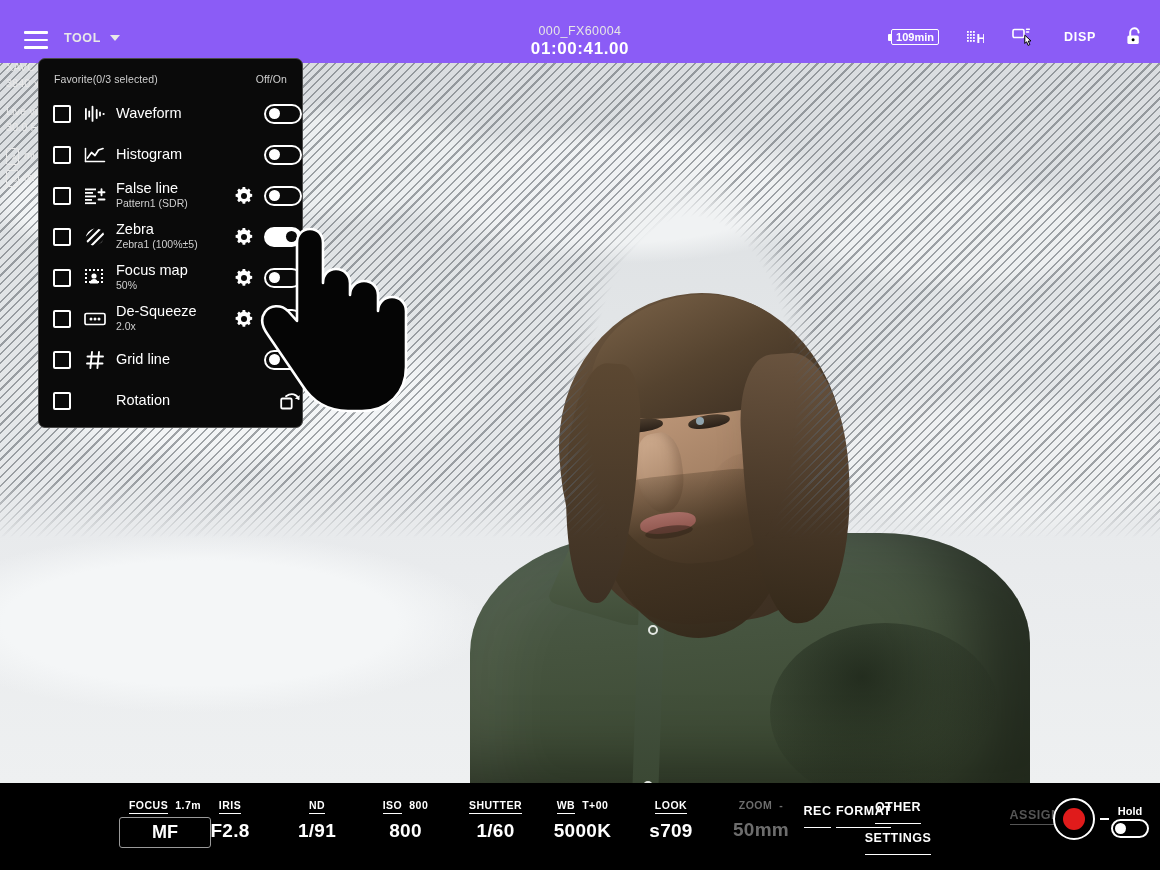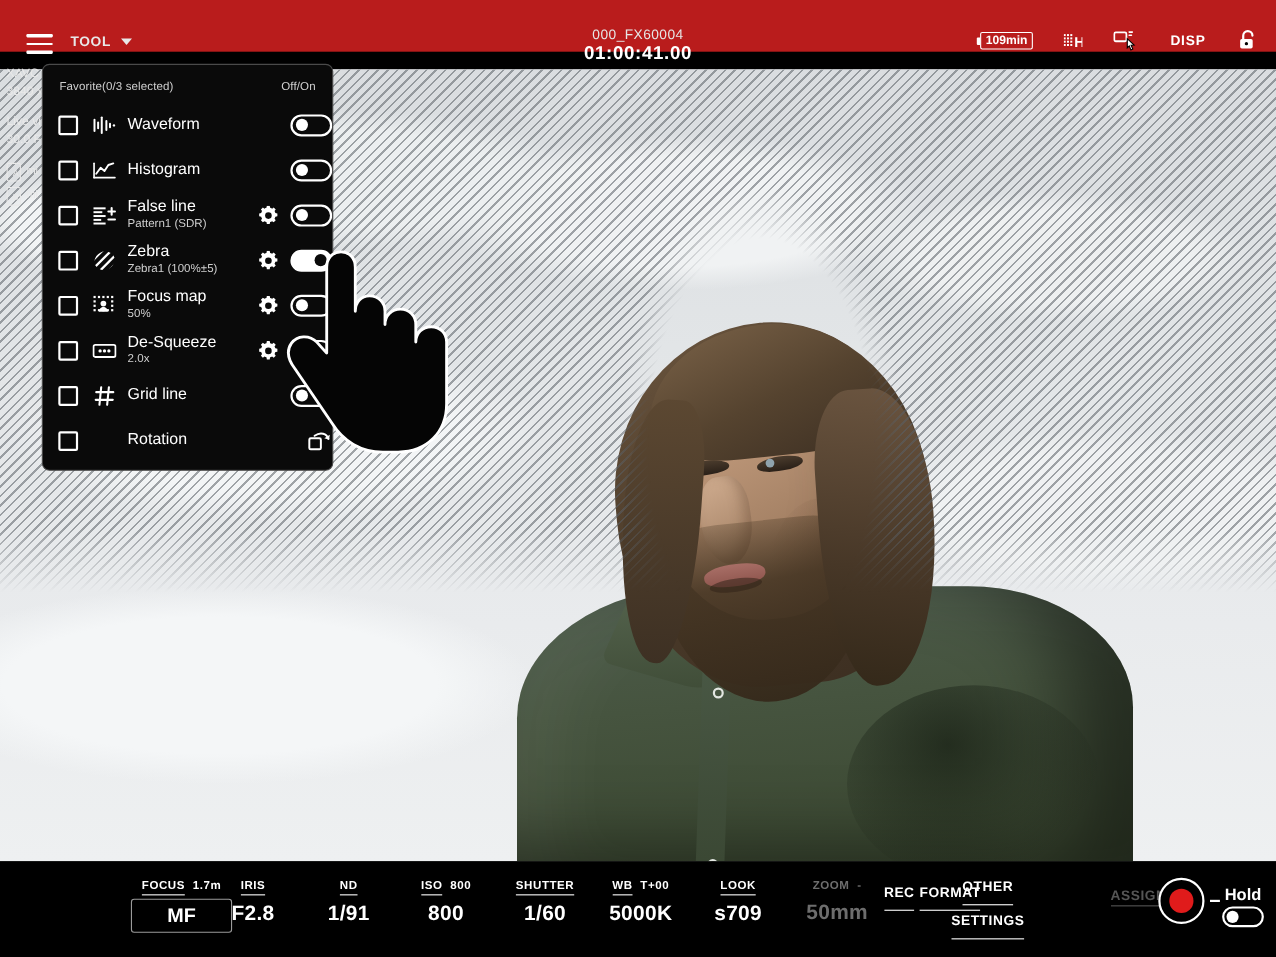--- a/index.html
+++ b/index.html
@@ -190,22 +190,22 @@
   .cheek-shadow {
     position: absolute; left: 700px; top: 390px;
     width: 95px; height: 130px;
     background: radial-gradient(ellipse at 70% 40%, rgba(90,62,42,0.35), rgba(90,62,42,0) 70%);
     border-radius: 50%;
   }
 
   
   .topbar {
     position: absolute; left: 0; top: 0;
-    width: 1160px; height: 47px;
-    background: #b91c1c;
+    width: 1160px; height: 63px;
+    background: #8b5cf6;
     z-index: 20;
   }
   .hamburger {
     position: absolute; left: 24px; top: 31px;
     width: 24px; height: 18px;
     display: flex; flex-direction: column; justify-content: space-between;
   }
   .hamburger i { display: block; height: 2.6px; background: #fff; border-radius: 1px; }
   .tool-btn {
     position: absolute; left: 64px; top: 31px;
@@ -350,21 +350,21 @@
     border: 2.6px solid #fff; background: #000;
     display: flex; align-items: center; justify-content: center;
     z-index: 25;
   }
   .rec-dot { width: 22px; height: 22px; border-radius: 50%; background: #e01b1b; }
   .rec-dash {
     position: absolute; left: 1100px; top: 818px;
     width: 9px; height: 2px; background: #fff; z-index: 25;
   }
   .hold-wrap { position: absolute; left: 1111px; top: 805px; z-index: 25; text-align: center; }
-  .hold-lbl { color: #fff; font-size: 15px; font-weight: 700; margin-bottom: 2px; }
+  .hold-lbl { color: #fff; font-size: 11px; font-weight: 700; margin-bottom: 2px; }
   .hold-tog {
     width: 38px; height: 19px; border-radius: 10px;
     border: 2px solid #fff; background: #000; position: relative;
   }
   .hold-tog .knob {
     position: absolute; top: 2px; left: 2.4px;
     width: 11px; height: 11px; border-radius: 50%; background: #fff;
   }
 </style>
 </head>

